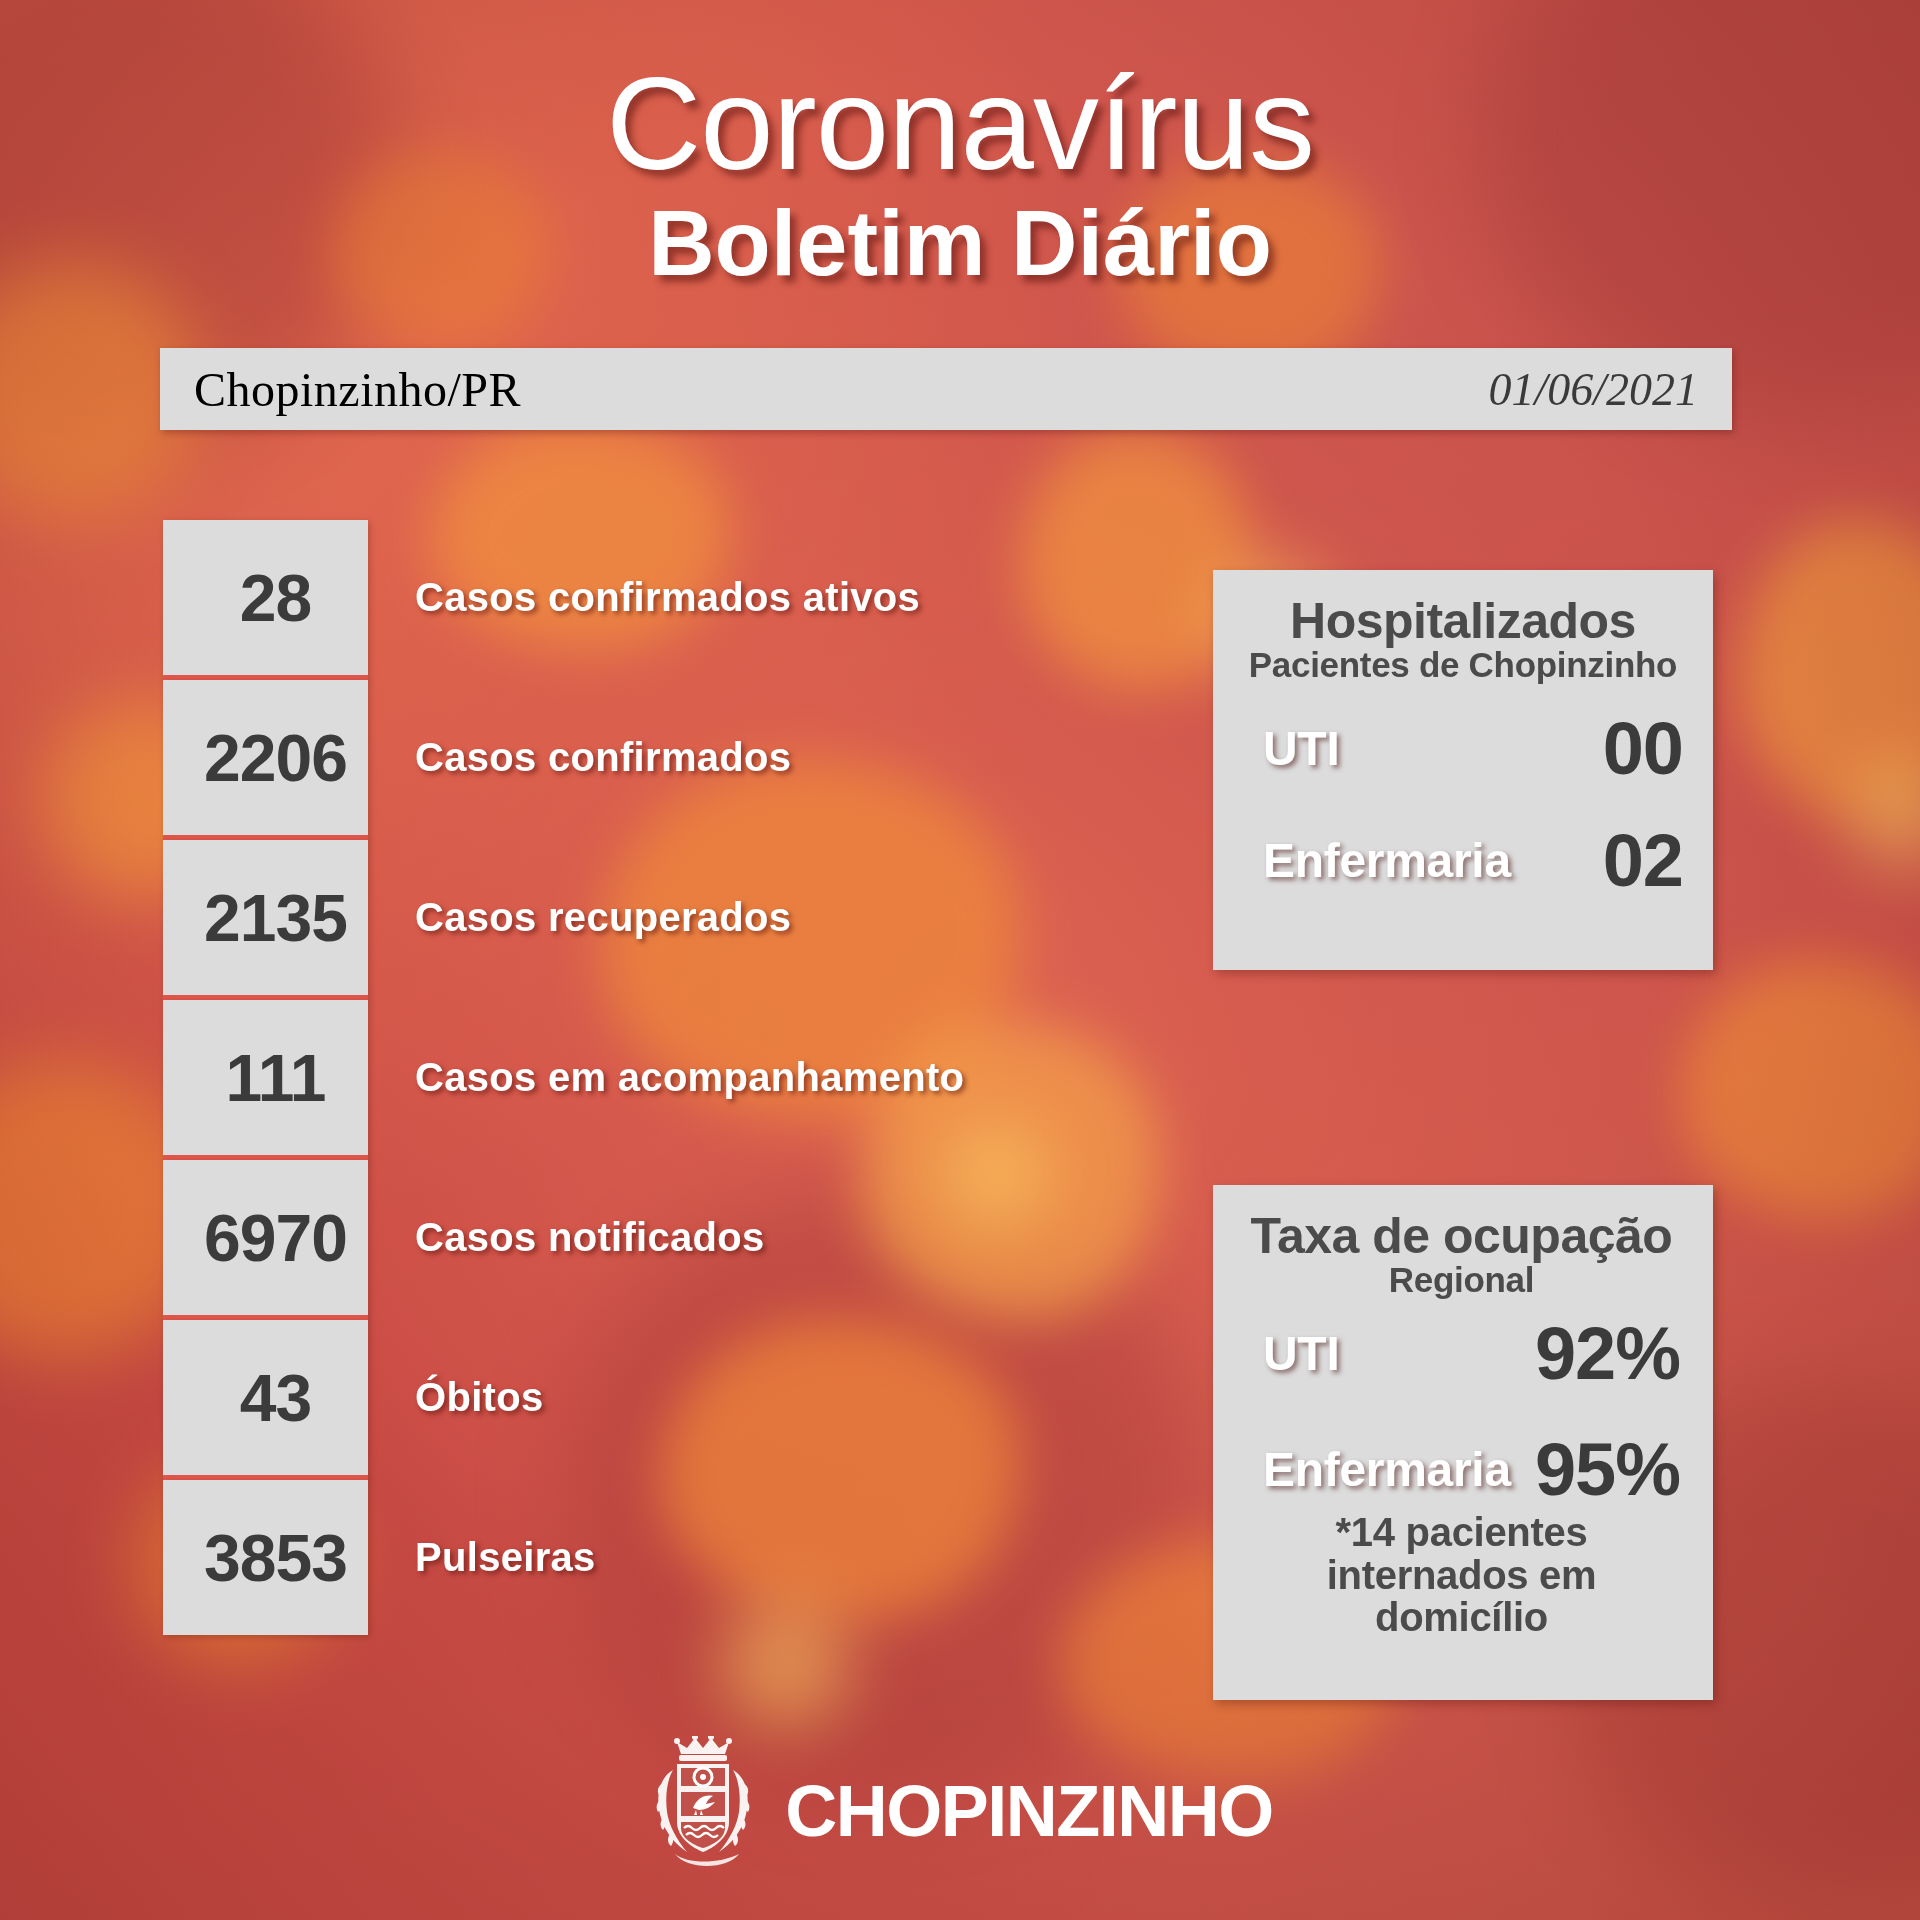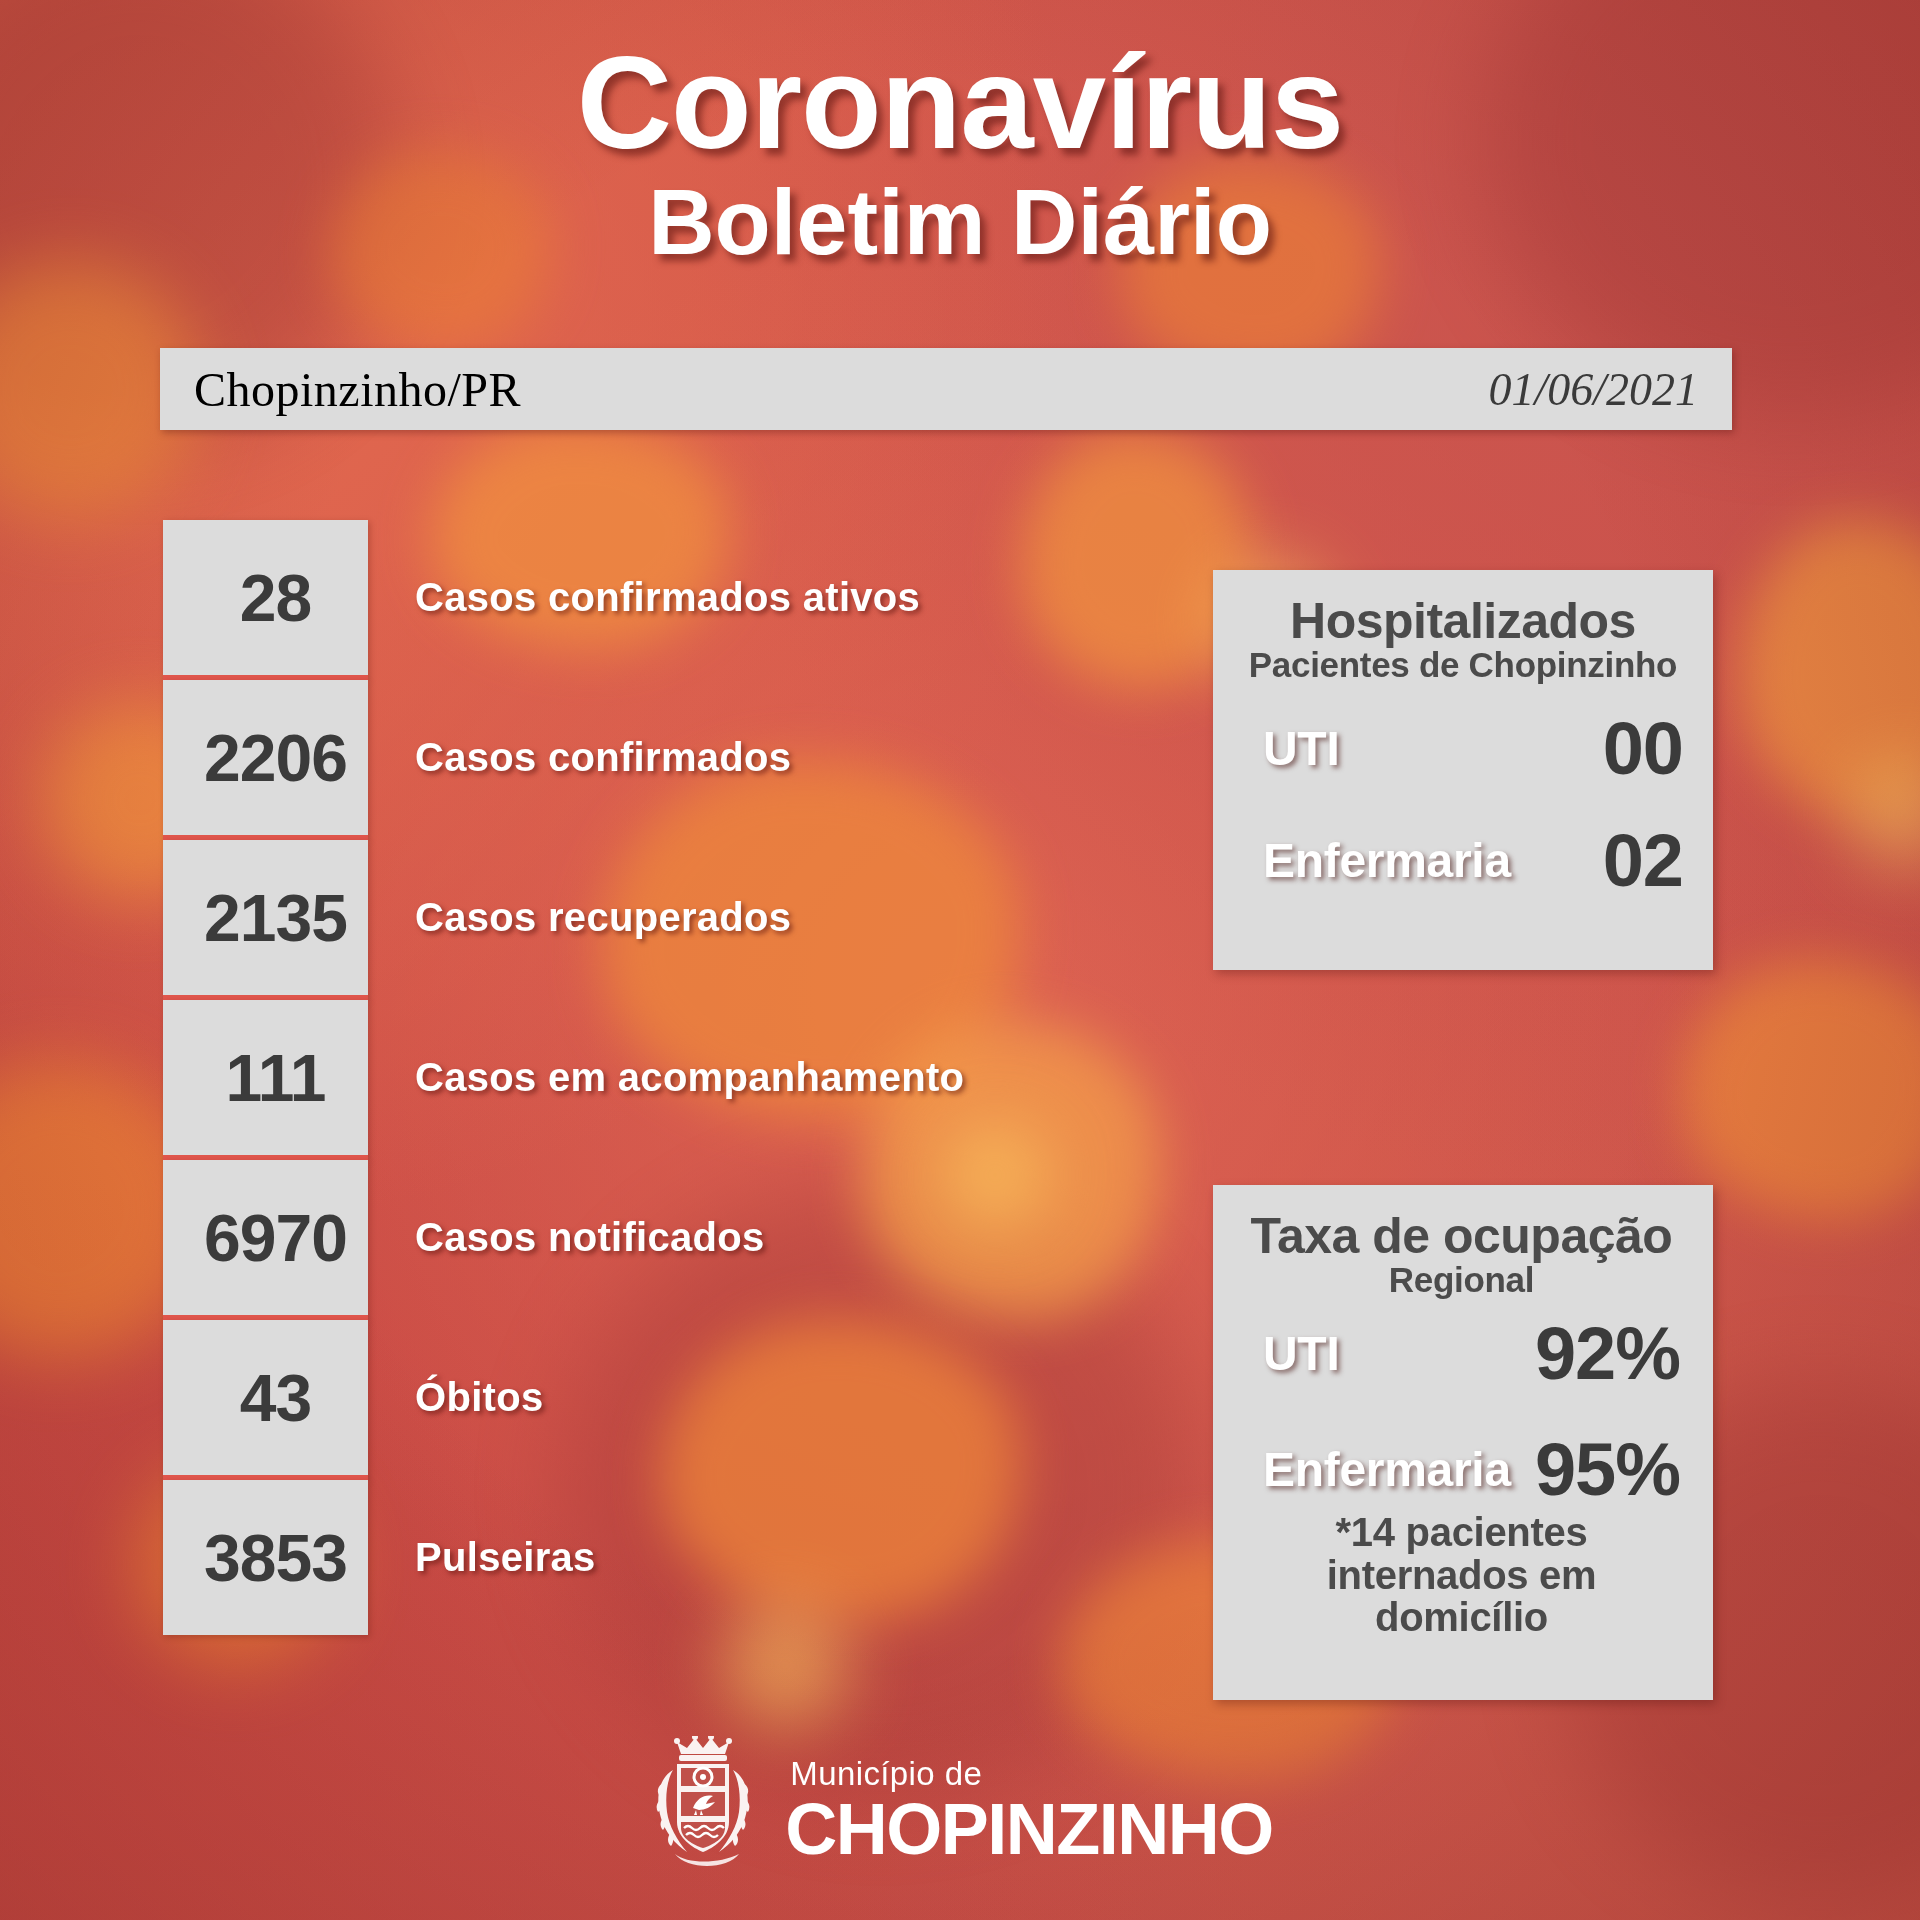--- a/index.html
+++ b/index.html
@@ -57,25 +57,26 @@
   
   .title-wrap {
     position: absolute;
     left: 0; right: 0;
     top: 34px;
     text-align: center;
     z-index: 5;
   }
   .title-main {
     font-size: 132px;
-    font-weight: bold;
+    font-weight: normal;
     color: #ffffff;
     letter-spacing: -1px;
     line-height: 1.04;
     text-shadow: 6px 7px 7px rgba(90,18,14,.55);
+    margin-top: 21px;
   }
   .title-sub {
     font-size: 92px;
     font-weight: bold;
     color: #ffffff;
     letter-spacing: 0px;
     line-height: 1.08;
     margin-top: 2px;
     text-shadow: 6px 7px 7px rgba(90,18,14,.55);
   }
@@ -397,18 +398,17 @@
       <g stroke="#ffffff" stroke-width="2.4" fill="none">
 
         <path d="M37 92 q4 -4 8 0 q4 4 8 0 q4 -4 8 0 q4 4 8 0 q4 -4 8 0"></path>
         <path d="M39 99 q4 -4 8 0 q4 4 8 0 q4 -4 8 0 q4 4 8 0"></path>
       </g>
       <g fill="#ffffff" opacity=".85">
         <path d="M28 118 C40 128 72 128 92 118 C80 134 40 134 28 118 Z"></path>
       </g>
     </svg>
     <div class="brand-lines">
-      <div class="brand-top">Município de</div>
       <div class="brand-bottom">CHOPINZINHO</div>
     </div>
   </div>
 
 </div>
 
 </body></html>

